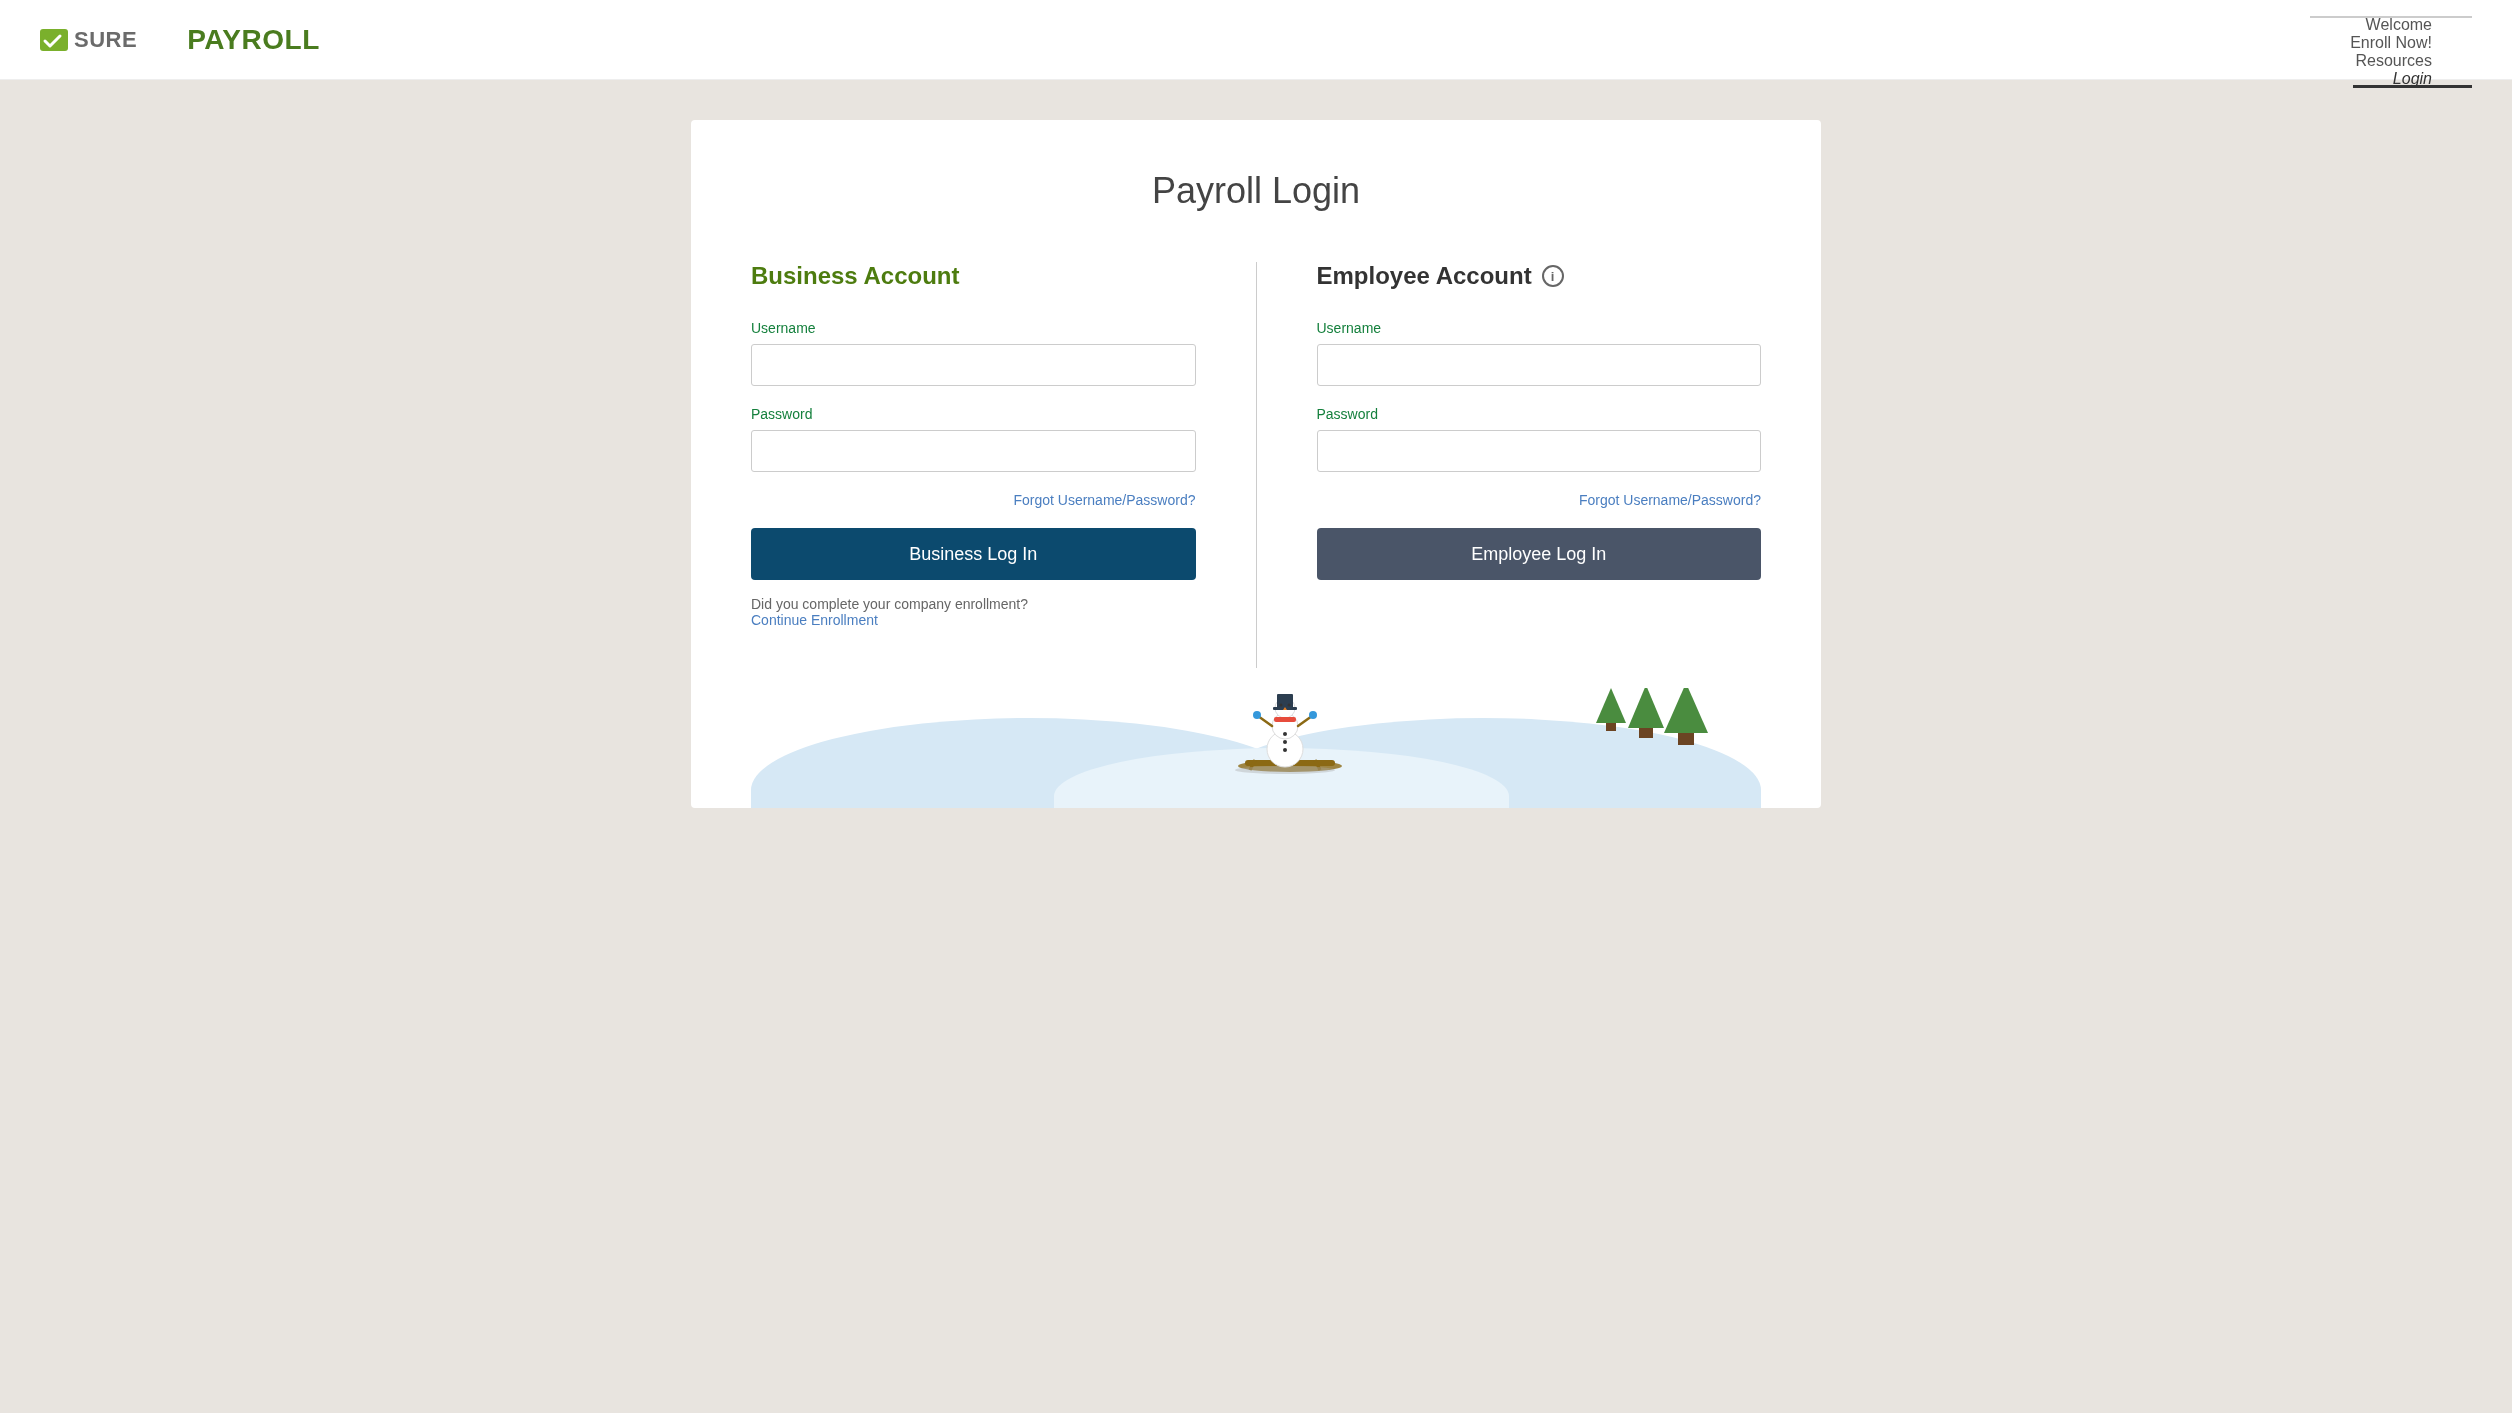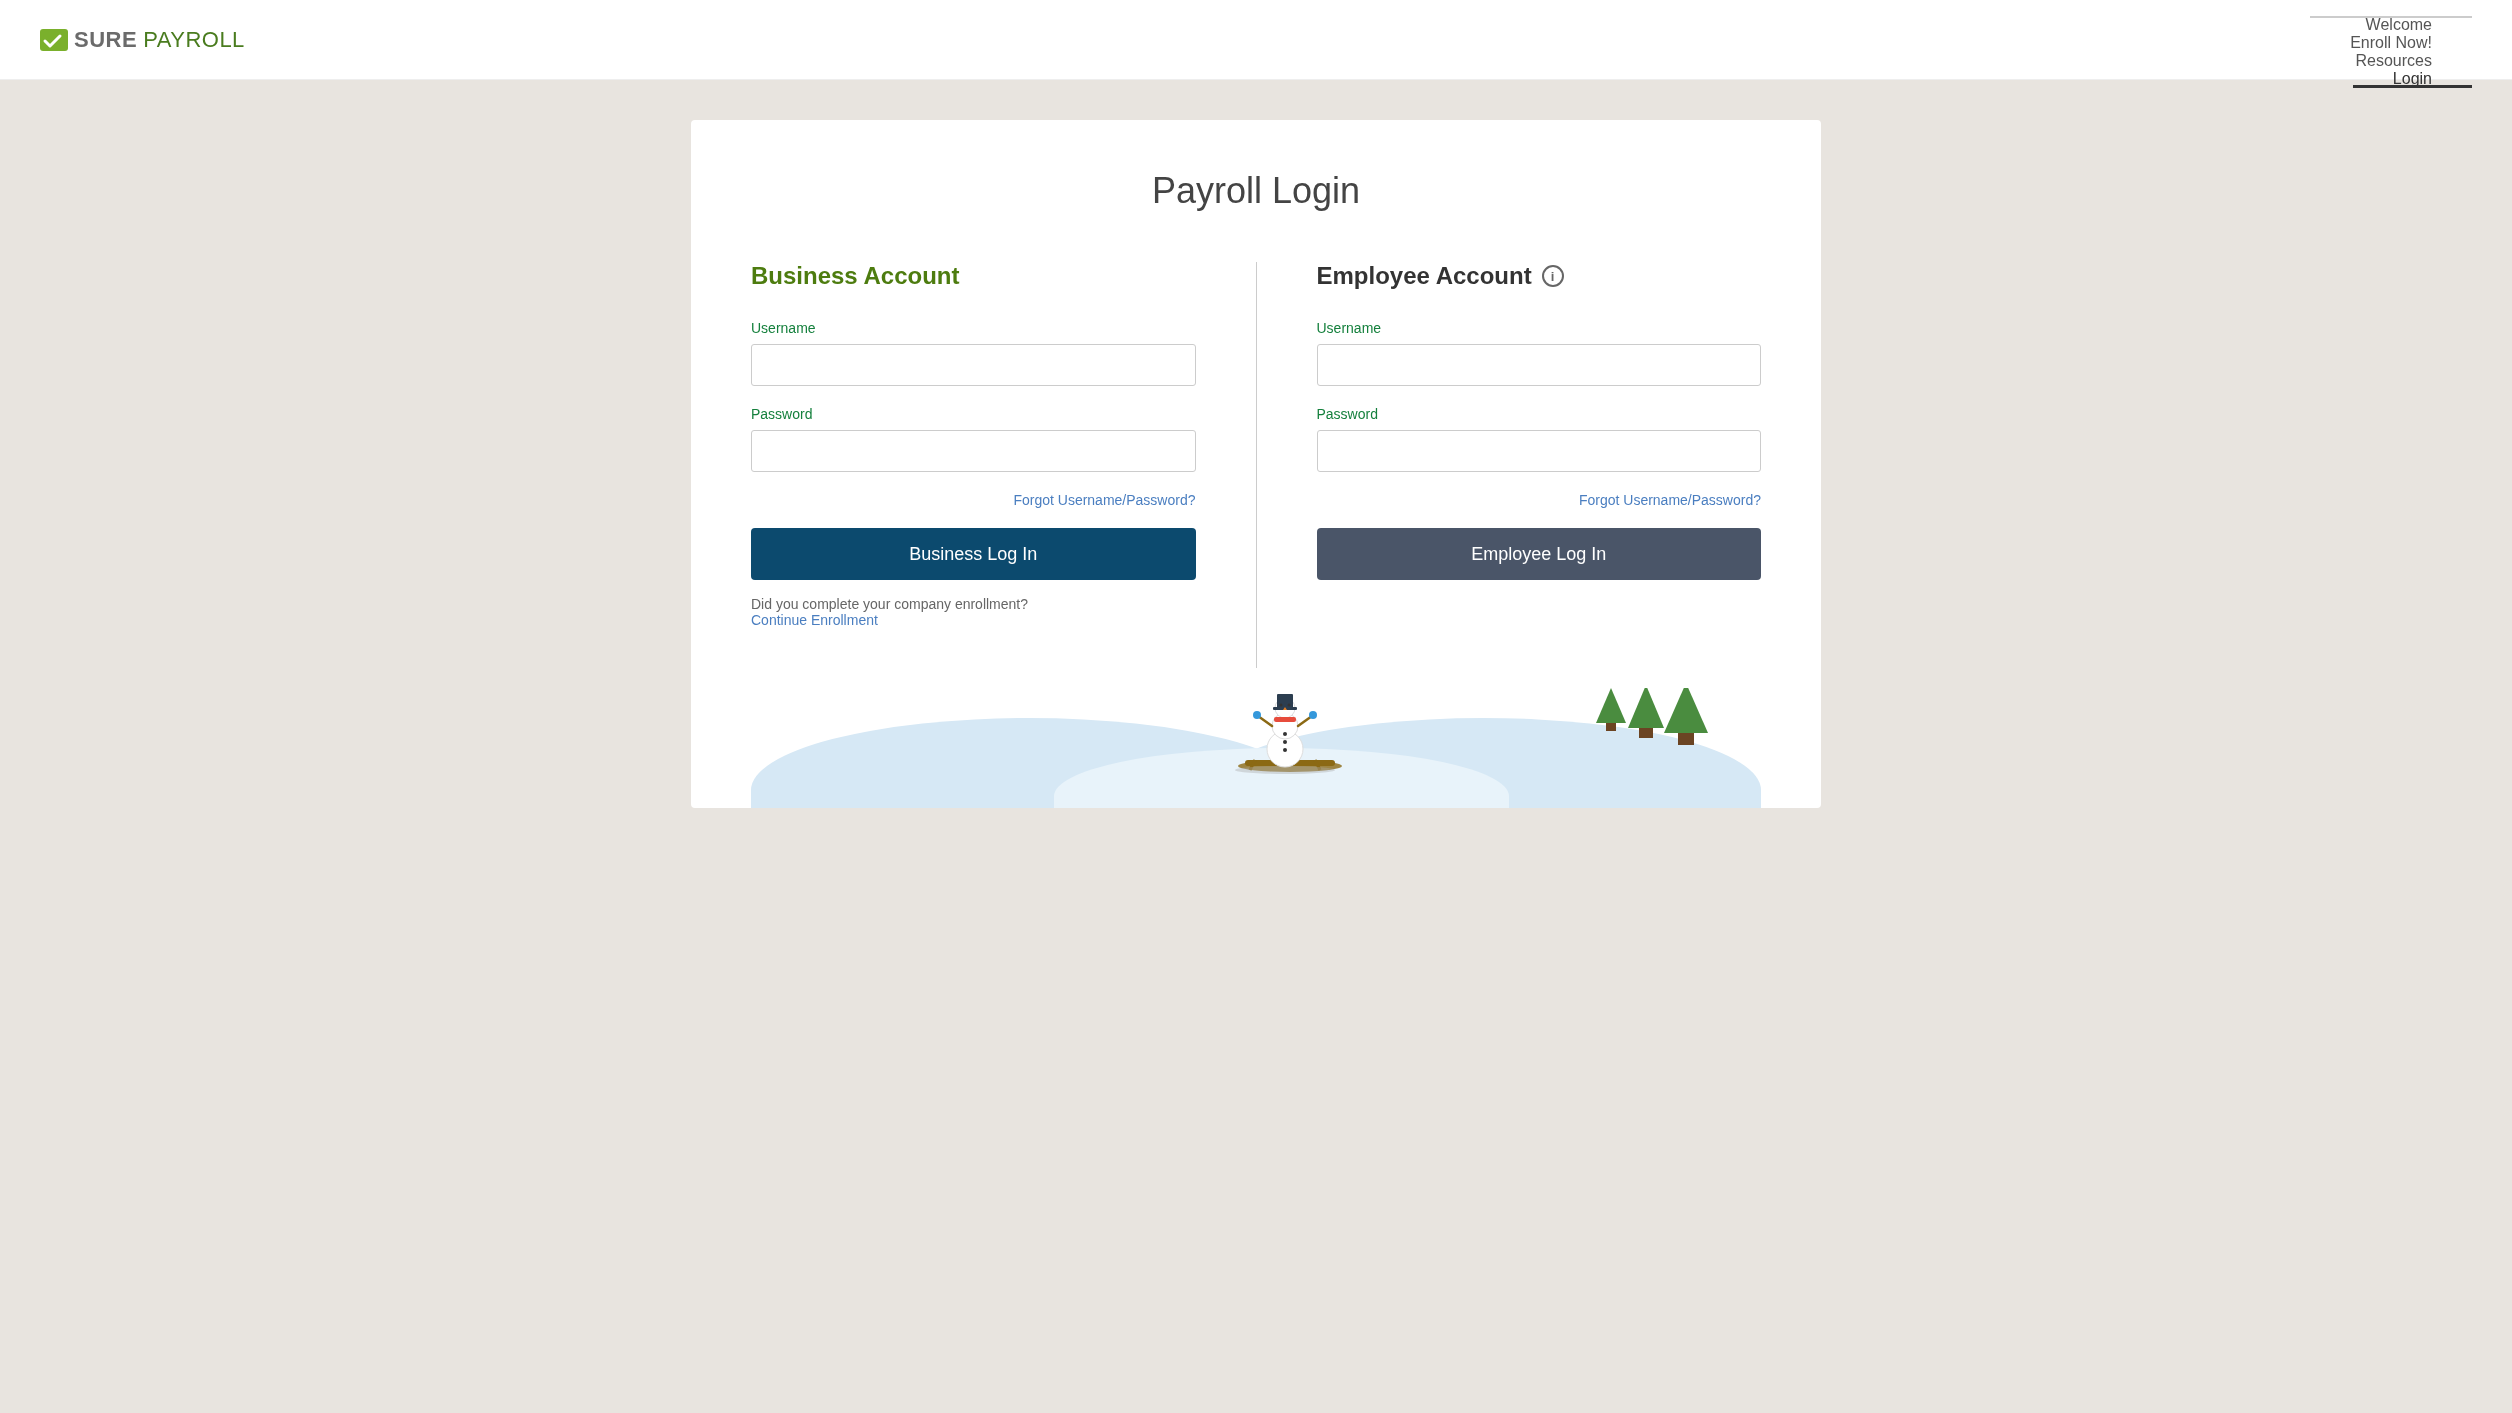--- a/index.html
+++ b/index.html
@@ -29,23 +29,24 @@
       height: 22px;
     }
     .logo-text-sure {
       color: #6b6b6b;
       font-size: 22px;
       font-weight: 700;
       letter-spacing: 0.5px;
     }
     .logo-text-payroll {
       color: #4a7c1f;
-      font-size: 22px;
-      font-weight: 400;
+      font-size: 28px;
+      font-weight: 700;
       letter-spacing: 0.5px;
+      margin-left: 44px;
     }
     .nav {
       display: flex;
       align-items: flex-end;
       gap: 0;
       margin-left: auto;
       height: 100%;
       position: relative;
       flex-direction: column;
     }
@@ -57,20 +58,21 @@
       height: 100%;
       color: #555;
       font-size: 16px;
       text-decoration: none;
       cursor: pointer;
       position: relative;
     }
     .nav-tab.active {
       color: #333;
       font-weight: 500;
+      font-style: italic;
     }
     .nav-tab.active::after {
       content: '';
       position: absolute;
       bottom: 0;
       left: 0;
       right: 0;
       height: 3px;
       background: #333;
     }

